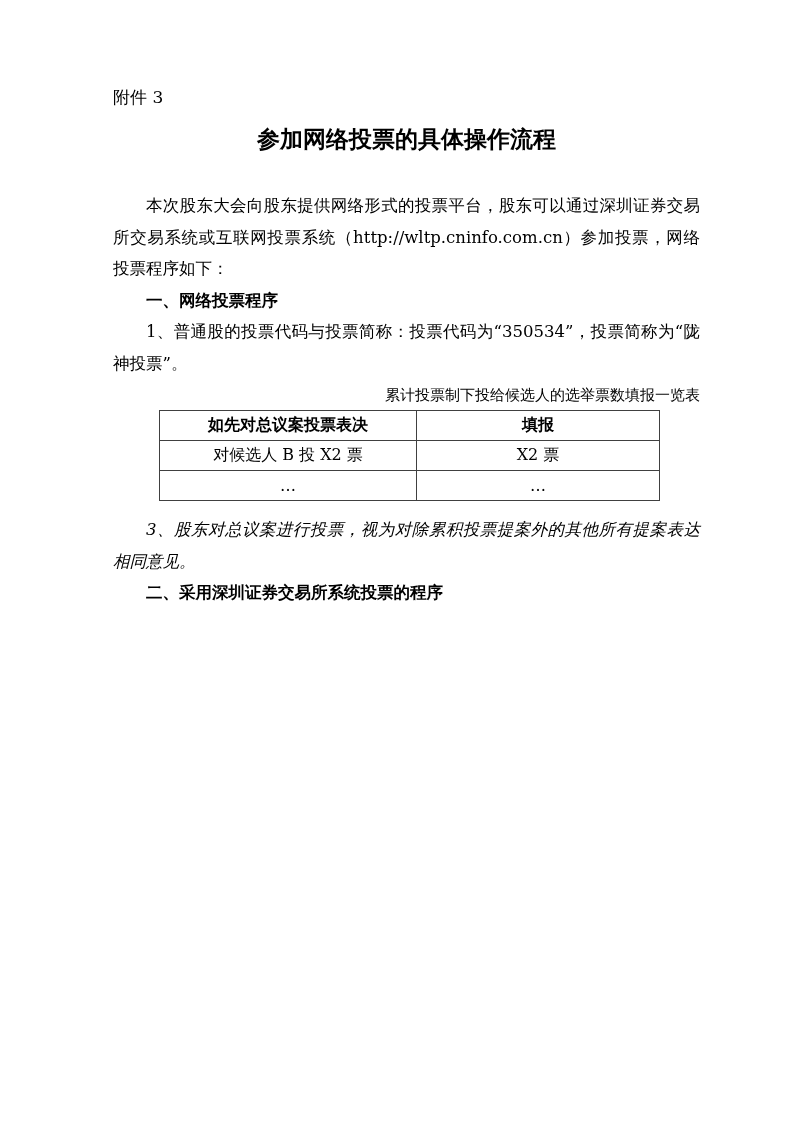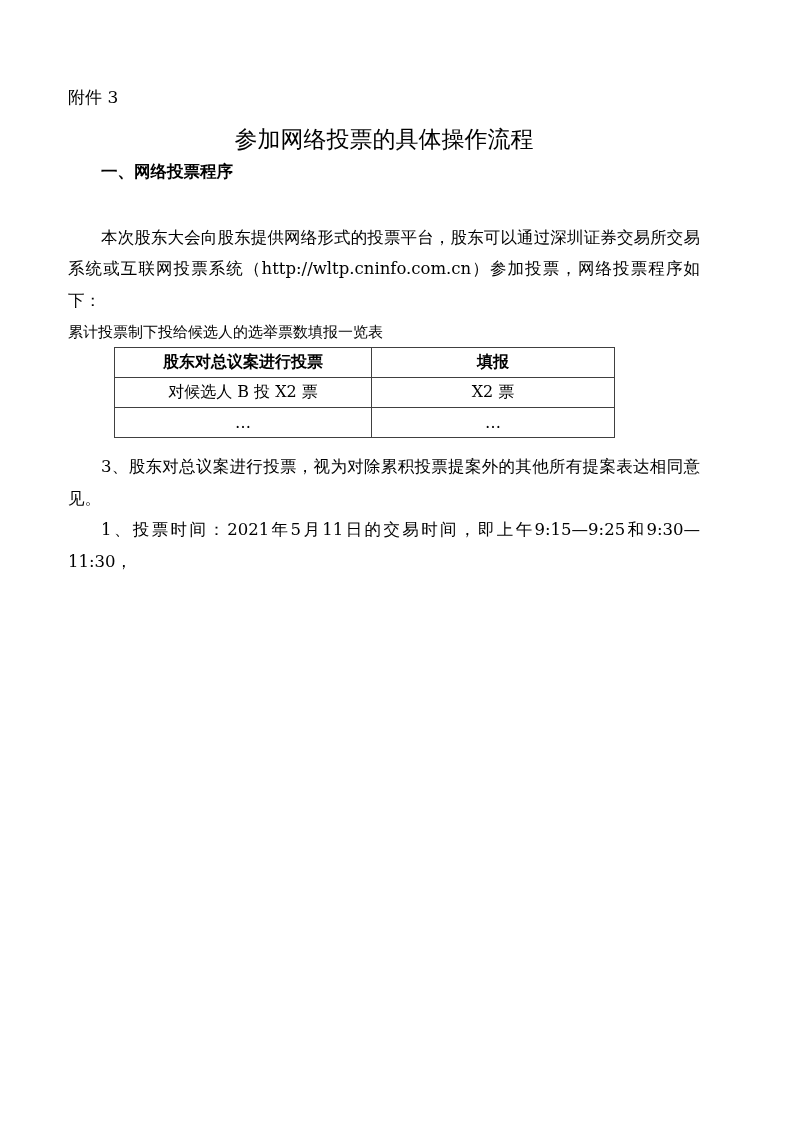--- a/index.html
+++ b/index.html
@@ -11,112 +11,113 @@
   }
   .page {
     position: relative;
     width: 793px;
     height: 1122px;
     background: #ffffff;
     color: #000000;
     overflow: hidden;
   }
   .content {
-    padding: 86px 93px 0 68px;
+    padding: 86px 93px 0 113px;
   }
   .attachment {
     font-size: 17px;
     line-height: 22px;
   }
   .doc-title {
-    margin: 14px 0 0 0;
+    margin: 14px 0 14px 0;
     font-size: 23px;
-    font-weight: normal;
+    font-weight: bold;
     text-align: center;
     line-height: 34px;
   }
   .para {
     margin: 0;
     font-size: 16.5px;
     line-height: 31.5px;
     text-align: justify;
     text-indent: 2em;
   }
   .para.first { margin-top: 34px; }
   .sec-heading { font-weight: bold; }
   .table-caption {
     margin-top: 1px;
     font-size: 15px;
     line-height: 30px;
-    text-align: left;
+    text-align: right;
     text-indent: 0;
   }
   table.vote-table {
     border-collapse: collapse;
     table-layout: fixed;
     margin-left: 46px;
     width: 500px;
   }
   .vote-table th, .vote-table td {
     border: 1.6px solid #404040;
     height: 30px;
     padding: 0 4px;
     text-align: center;
     vertical-align: middle;
     font-size: 16px;
     font-weight: normal;
   }
   .vote-table th { font-weight: bold; }
   .col-votes { width: 257px; }
   .col-fill  { width: 243px; }
-  .after-table { margin-top: 13px; }
+  .after-table { margin-top: 13px; font-style: italic; }
 </style>
 </head>
 <body>
 
 <div class="page">
   <div class="content">
 
     <div class="attachment">附件 3</div>
 
     <h1 class="doc-title">参加网络投票的具体操作流程</h1>
 
+    <p class="para first">本次股东大会向股东提供网络形式的投票平台，股东可以通过深圳证券交易所交易系统或互联网投票系统（http://wltp.cninfo.com.cn）参加投票，网络投票程序如下：</p>
+
     <p class="para sec-heading">一、网络投票程序</p>
 
-    <p class="para first">本次股东大会向股东提供网络形式的投票平台，股东可以通过深圳证券交易所交易系统或互联网投票系统（http://wltp.cninfo.com.cn）参加投票，网络投票程序如下：</p>
-
+    <p class="para">1、普通股的投票代码与投票简称：投票代码为“350534”，投票简称为“陇神投票”。</p>
 
 
 
 
     <div class="table-caption">累计投票制下投给候选人的选举票数填报一览表</div>
 
     <table class="vote-table">
       <colgroup>
         <col class="col-votes">
         <col class="col-fill">
       </colgroup>
       <thead>
         <tr>
-          <th>股东对总议案进行投票</th>
+          <th>如先对总议案投票表决</th>
           <th>填报</th>
         </tr>
       </thead>
       <tbody>
         <tr>
           <td>对候选人 B 投 X2 票</td>
           <td>X2 票</td>
         </tr>
         <tr>
           <td>…</td>
           <td>…</td>
         </tr>
       </tbody>
     </table>
 
     <p class="para after-table">3、股东对总议案进行投票，视为对除累积投票提案外的其他所有提案表达相同意见。</p>
 
 
+    <p class="para sec-heading">二、采用深圳证券交易所系统投票的程序</p>
 
-    <p class="para">1、投票时间：2021年5月11日的交易时间，即上午9:15—9:25和9:30—11:30，</p>
 
   </div>
 </div>
 
 </body></html>

